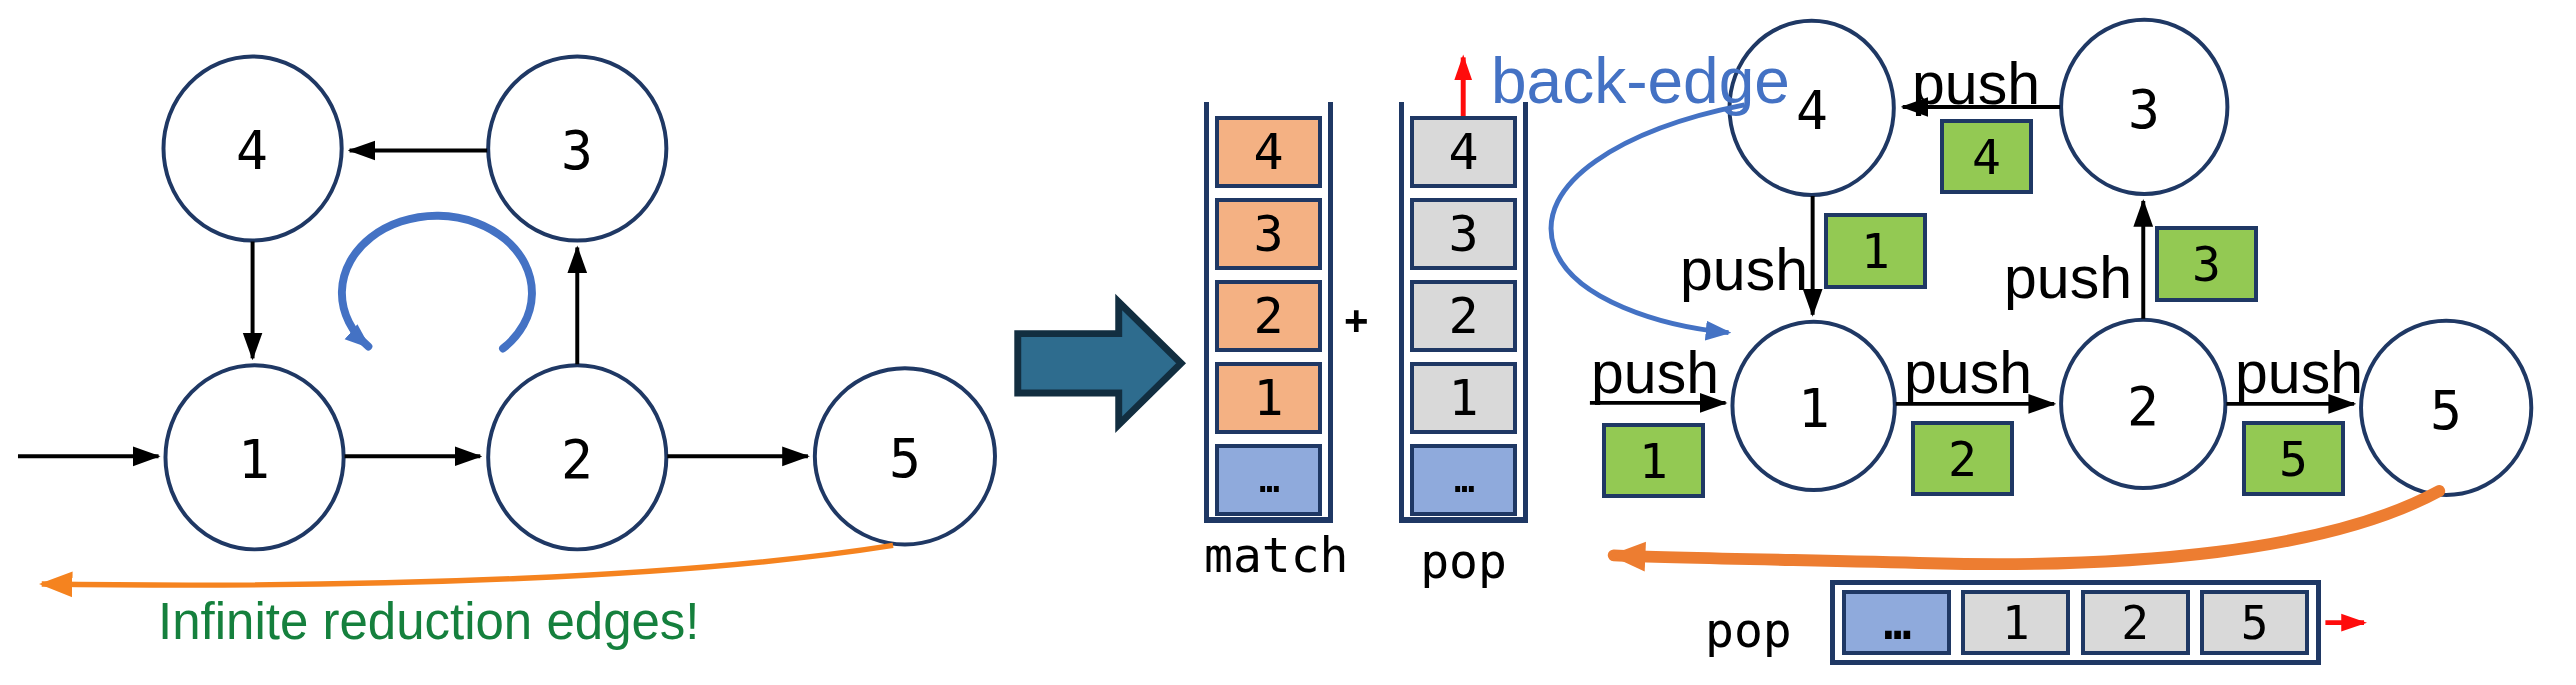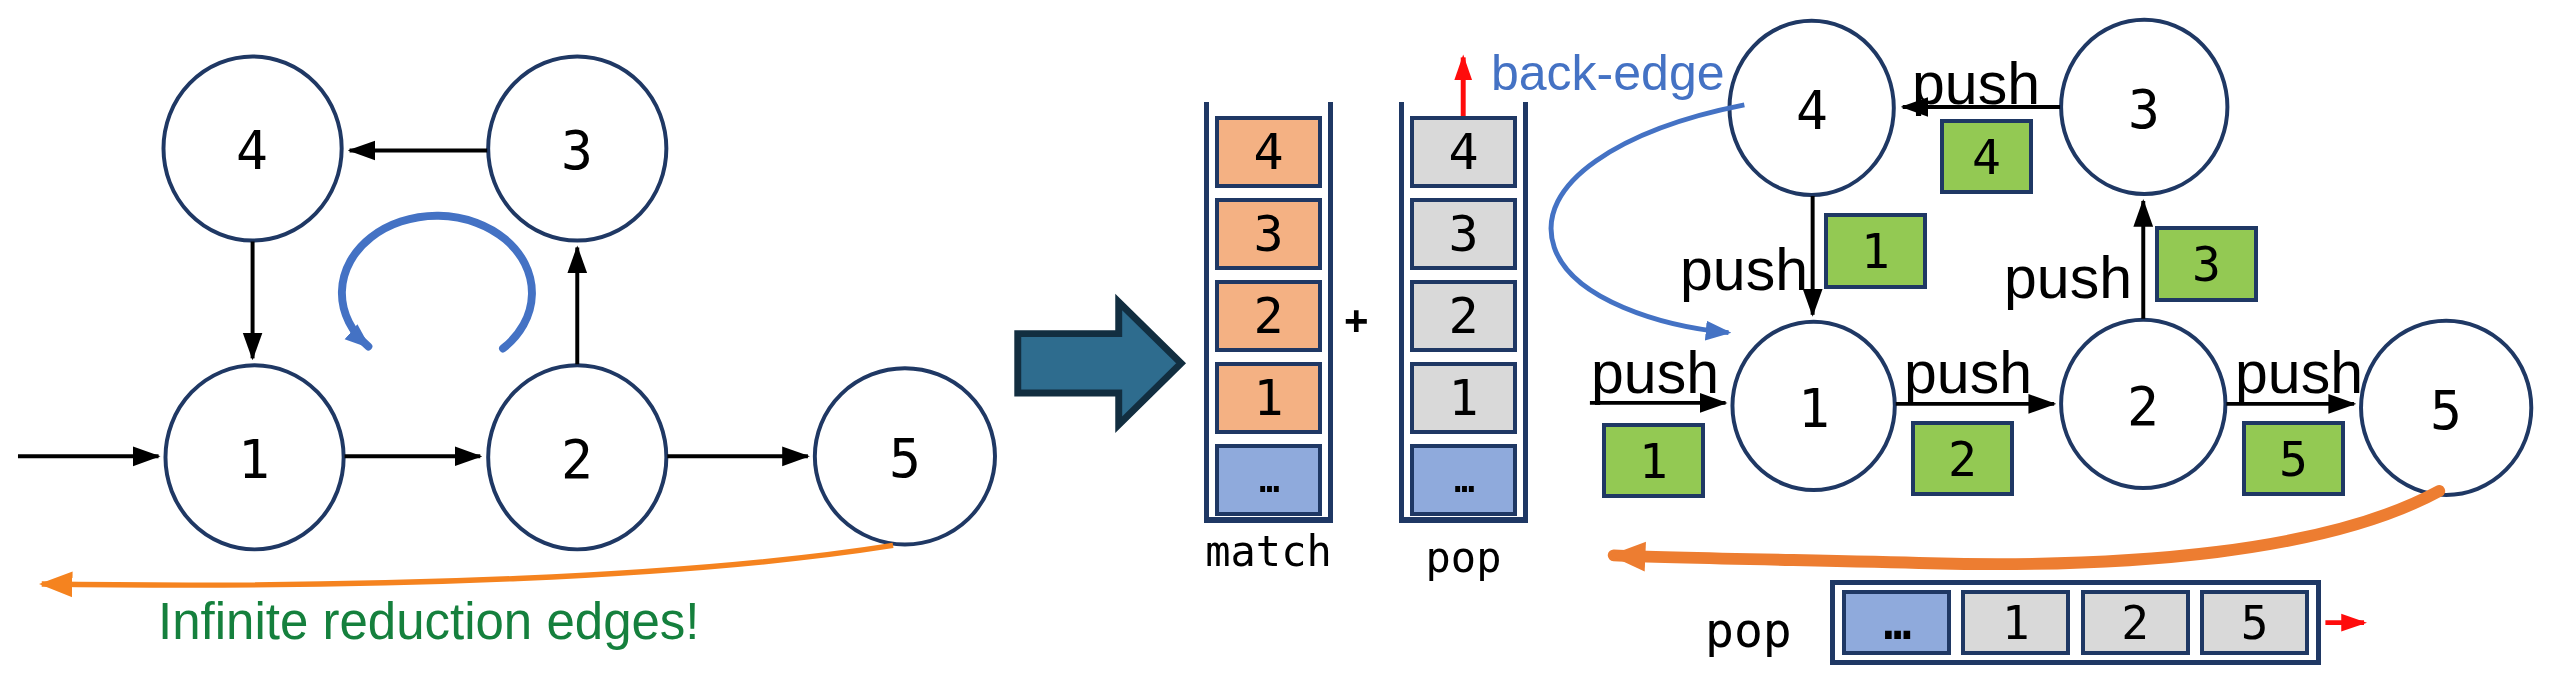--- a/index.html
+++ b/index.html
@@ -18,31 +18,31 @@
   .stack{position:absolute;top:102px;width:129px;height:421px;box-sizing:border-box;
          border-left:5px solid #1F3864;border-right:5px solid #1F3864;border-bottom:6px solid #1F3864;
          display:flex;flex-direction:column;align-items:center;padding-top:14px;gap:10px;}
   .cell{width:107px;height:72px;box-sizing:border-box;border:4px solid #1F3864;
         display:flex;align-items:center;justify-content:center;
         font-family:"DejaVu Sans Mono", monospace;font-size:50px;color:#000;}
   .peach{background:#F4B183;}
   .graycell{background:#D9D9D9;}
   .bluecell{background:#8FAADC;font-size:34px;font-weight:bold;letter-spacing:-2px;}
   .stack-label{position:absolute;width:129px;text-align:center;
-               font-family:"DejaVu Sans Mono", monospace;font-size:42px;color:#000;}
+               font-family:"DejaVu Sans Mono", monospace;font-size:48px;color:#000;}
   .plus{position:absolute;font-size:42px;font-weight:700;color:#000;}
   
   .pop-row{position:absolute;left:1830px;top:580px;width:491px;height:85px;box-sizing:border-box;
            border:5px solid #1F3864;background:#fff;display:flex;align-items:center;
            justify-content:space-between;padding:0 7px;}
   .row-cell{width:109px;height:65px;box-sizing:border-box;border:4px solid #1F3864;
             display:flex;align-items:center;justify-content:center;
             font-family:"DejaVu Sans Mono", monospace;font-size:46px;color:#000;}
   .caption-orange{position:absolute;color:#15803d;font-size:51px;}
-  .backedge-label{position:absolute;color:#4472C4;font-size:50px;}
+  .backedge-label{position:absolute;color:#4472C4;font-size:64px;}
   .poprow-label{position:absolute;font-family:"DejaVu Sans Mono", monospace;font-size:48px;color:#000;}
 </style>
 </head>
 <body>
 
 <div class="canvas">
 
   <svg class="layer" width="2576" height="685" viewBox="0 0 2602 692">
     <defs>
       <marker id="mBlack" markerUnits="userSpaceOnUse" markerWidth="28" markerHeight="22" refX="26" refY="11" orient="auto">

